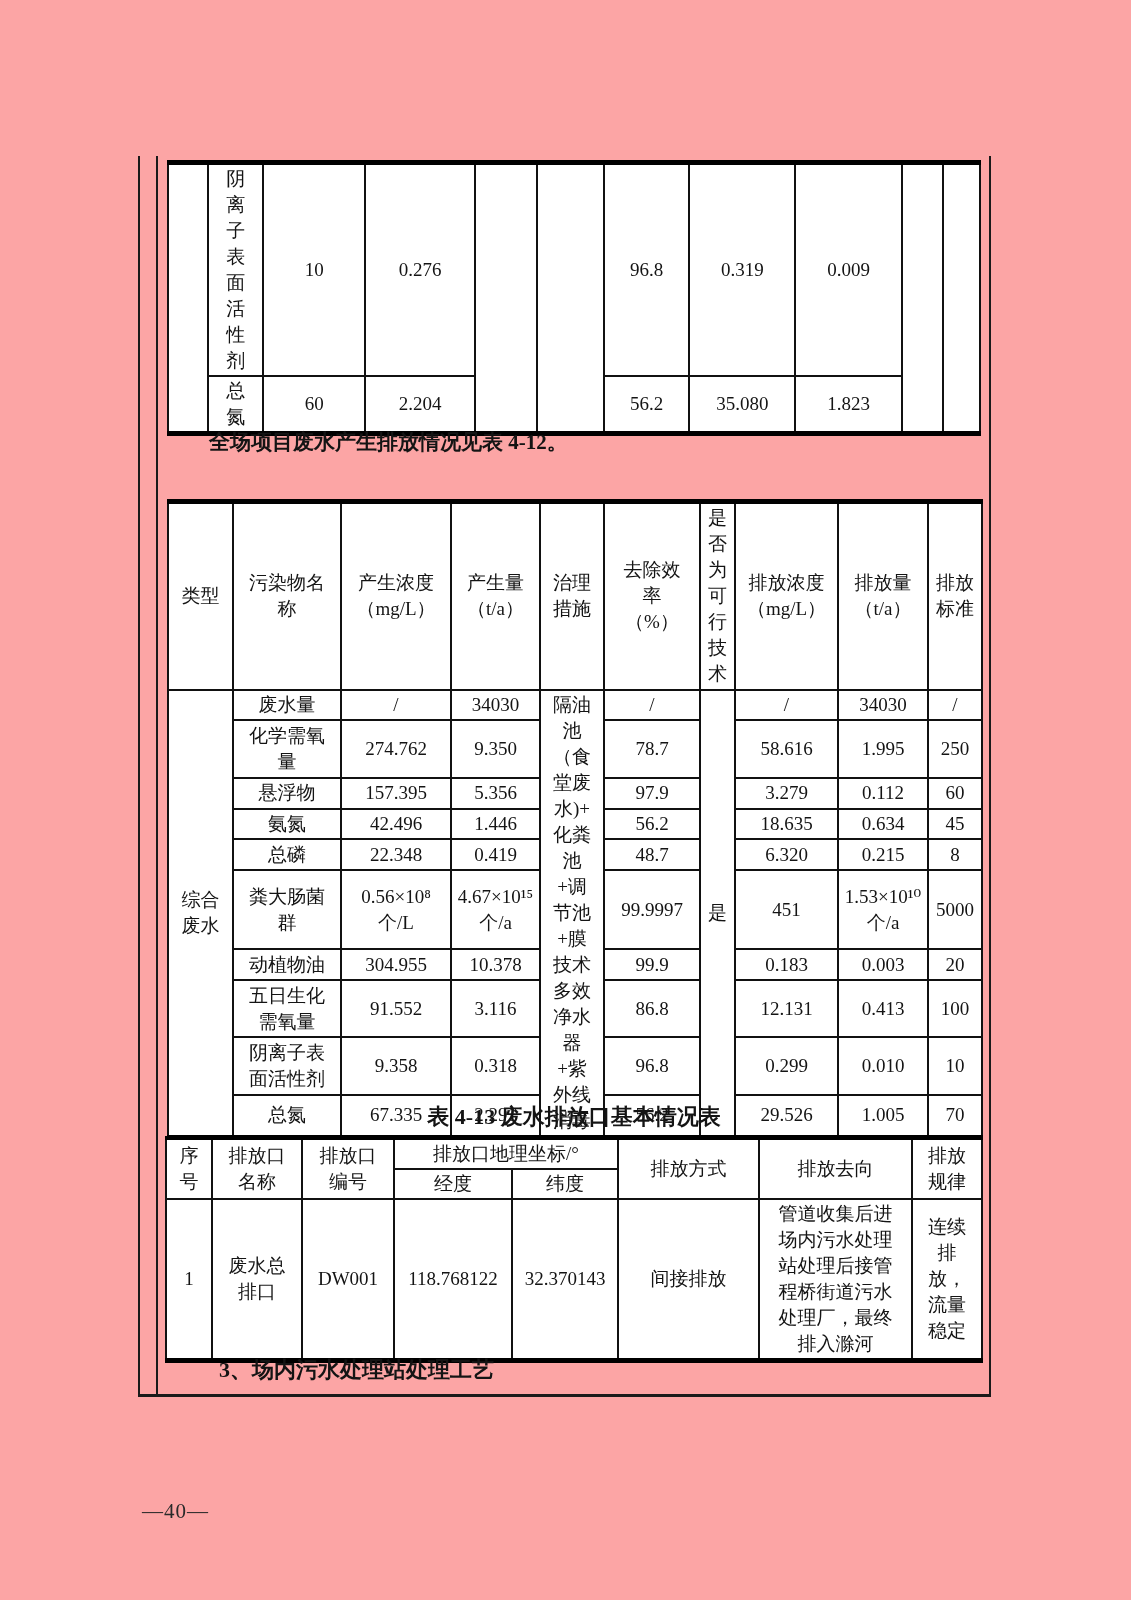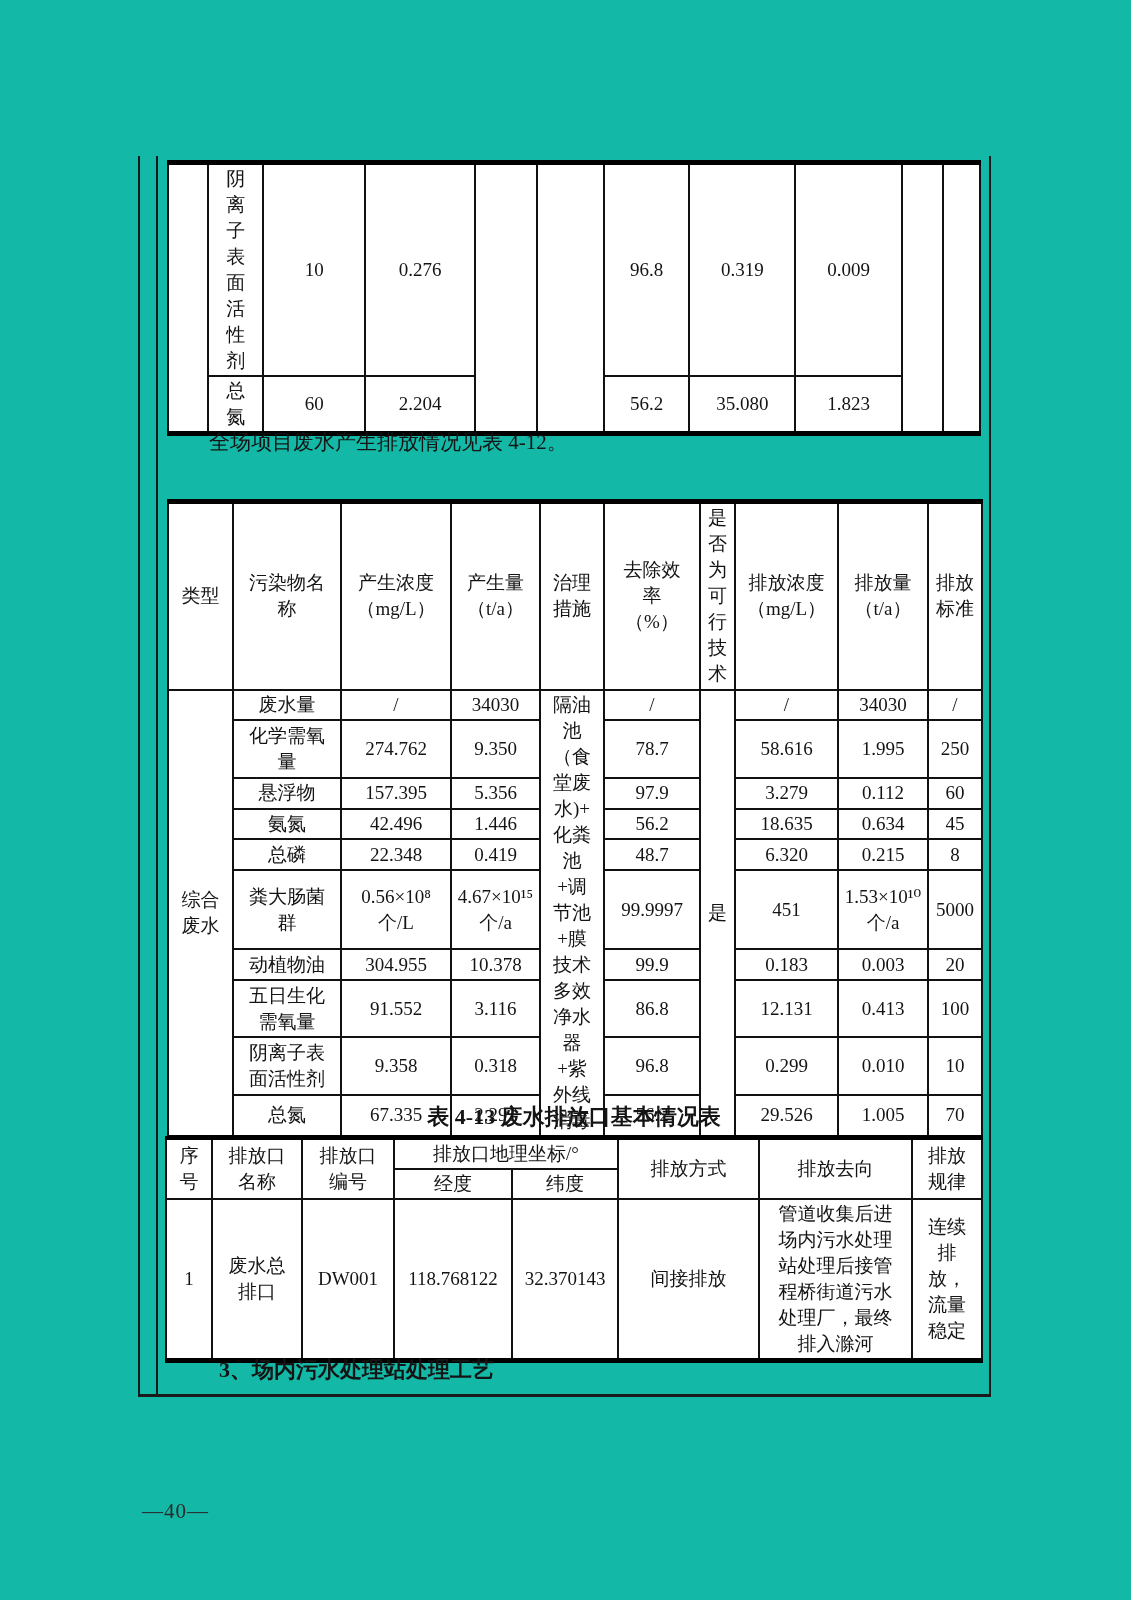--- a/index.html
+++ b/index.html
@@ -2,21 +2,21 @@
 <html><head>
 <meta charset="utf-8">
 <style>
   * { margin:0; padding:0; box-sizing:border-box; }
   html,body { background:#ffffff; }
   body {
     width:1131px; height:1600px;
     font-family:"Liberation Serif","DejaVu Serif",serif;
     color:#141414;
   }
-  .page { position:relative; width:1131px; height:1600px; background:#14b8a6; overflow:hidden; }
+  .page { position:relative; width:1131px; height:1600px; background:#fca5a5; overflow:hidden; }
 
   
   .vline { position:absolute; width:2px; background:#1a1a1a; }
   .hline { position:absolute; height:3px; background:#1a1a1a; }
 
   table { border-collapse:collapse; table-layout:fixed; position:absolute; background:#fff; }
   td {
     border:2px solid #111;
     text-align:center; vertical-align:middle;
     font-size:19px; line-height:26px;
@@ -43,21 +43,21 @@
   .w2  { display:inline-block; width:2.30em; }
   .w22 { display:inline-block; width:2.25em; }
   .w35 { display:inline-block; width:3.60em; }
   .w37 { display:inline-block; width:3.70em; }
   .w4  { display:inline-block; width:4.25em; }
   .w45 { display:inline-block; width:4.60em; }
   .w6  { display:inline-block; width:6.35em; }
 
   .para {
     position:absolute; left:167px; top:428px; width:814px;
-    font-size:21px; line-height:28px; text-indent:2em;
+    font-size:21px; line-height:28px; text-indent:2em;font-weight:bold;
   }
   .tbl-title {
     position:absolute; left:167px; width:814px;
     text-align:center; font-weight:bold; font-size:22px; line-height:28px;
   }
   #t412-title { top:466px;margin-top:48px; }
   #t413-title { top:1103px; }
   .section-heading {
     position:absolute; left:181px; top:1356px; width:814px;
     padding-left:38px; font-weight:bold; font-size:22px; line-height:28px;

